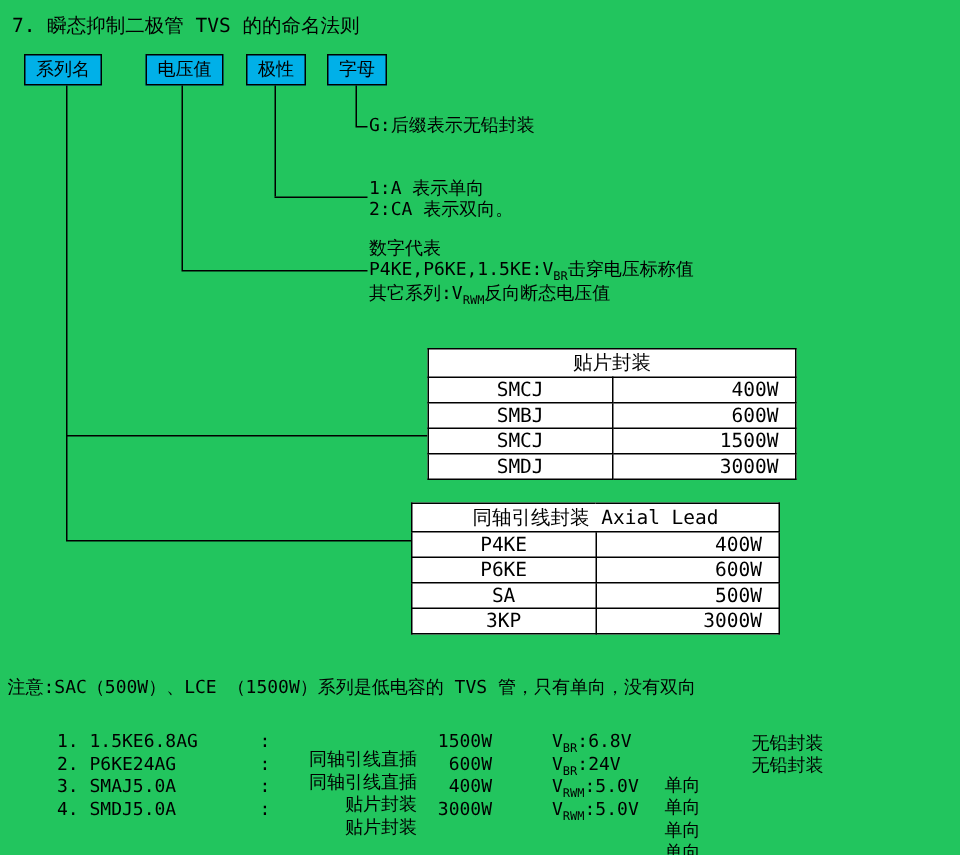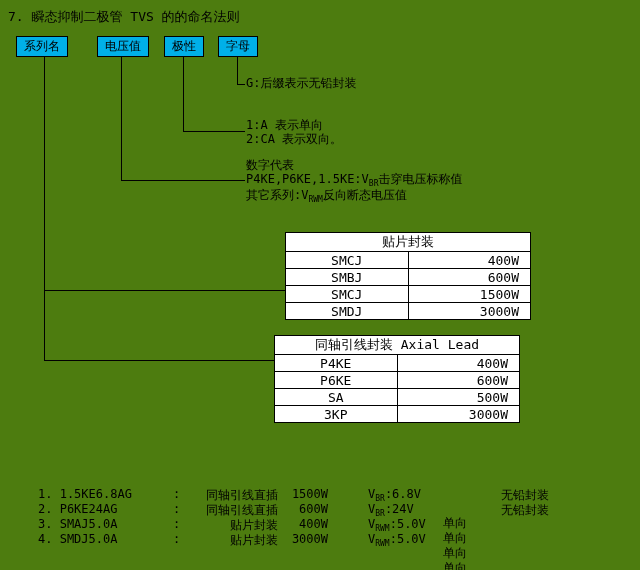--- a/index.html
+++ b/index.html
@@ -1,17 +1,17 @@
 <!DOCTYPE html>
 <html><head>
 <meta charset="utf-8">
 <style>
   * { margin:0; padding:0; box-sizing:border-box; }
   html,body { background:#ffffff; }
-  .page { position:relative; width:640px; height:570px; background:#4d7c0f;
+  .page { position:relative; width:640px; height:570px; background:#22c55e;
           font-family:"DejaVu Sans Mono","Liberation Mono",monospace;
           font-size:12px; color:#000; overflow:hidden; }
   .title { position:absolute; left:8px; top:8px; font-size:13px; white-space:nowrap; }
   .nbox { position:absolute; top:36px; height:21px; line-height:19px; padding:0 7px;
           background:#00b0e8; border:1px solid #000; font-size:12px; color:#000; white-space:nowrap; }
   .line { position:absolute; background:#000; }
   .vline { width:1px; }
   .hline { height:1px; }
   .ann { position:absolute; line-height:14px; white-space:nowrap; }
   .indent { padding-left:12px; }
@@ -19,21 +19,21 @@
   table.dtable { position:absolute; border-collapse:collapse; width:246px; font-size:13px;
                  table-layout:fixed; background:#fff; }
   .dtable th, .dtable td { border:1px solid #000; height:17px; padding:0; font-weight:normal; overflow:hidden; }
   .dtable th { text-align:center; height:18px; }
   .dtable td.c1 { width:105px; text-align:center; }
   .dtable td.c2 { text-align:right; padding-right:11px; }
   .note { position:absolute; left:5px; top:450px; white-space:nowrap; }
   .ex-row { position:absolute; left:25px; display:flex; white-space:nowrap; }
   .ex-part { width:135px;margin-left:13px; }
   .ex-colon { width:20px; }
-  .ex-pkg { width:85px; text-align:right; }
+  .ex-pkg { width:85px; text-align:right;margin-top:11px; }
   .ex-pw { width:50px; text-align:right; }
   .ex-v { width:115px; padding-left:40px; }
   .ex-dir { width:58px;margin-top:28px; }
 </style>
 </head>
 <body>
 
 <div class="page">
 
   <div class="title">7. 瞬态抑制二极管 TVS 的的命名法则</div>
@@ -112,20 +112,21 @@
           <td class="c1">SA</td>
           <td class="c2">500W</td>
         </tr>
     <tr>
           <td class="c1">3KP</td>
           <td class="c2">3000W</td>
         </tr>
   </tbody>
     </table>
 
+  <div class="note">注意:SAC（500W）、LCE （1500W）系列是低电容的 TVS 管，只有单向，没有双向</div>
 
   <div class="ex-row" style="top:487px">
     <span class="ex-part">1. 1.5KE6.8AG</span>
     <span class="ex-colon">:</span>
     <span class="ex-pkg">同轴引线直插</span>
     <span class="ex-pw">1500W</span>
     <span class="ex-v"><span>V</span><sub class="sb">BR</sub><span>:6.8V</span></span>
     <span class="ex-dir">单向</span>
     <span class="ex-pb">无铅封装</span>
   </div>

